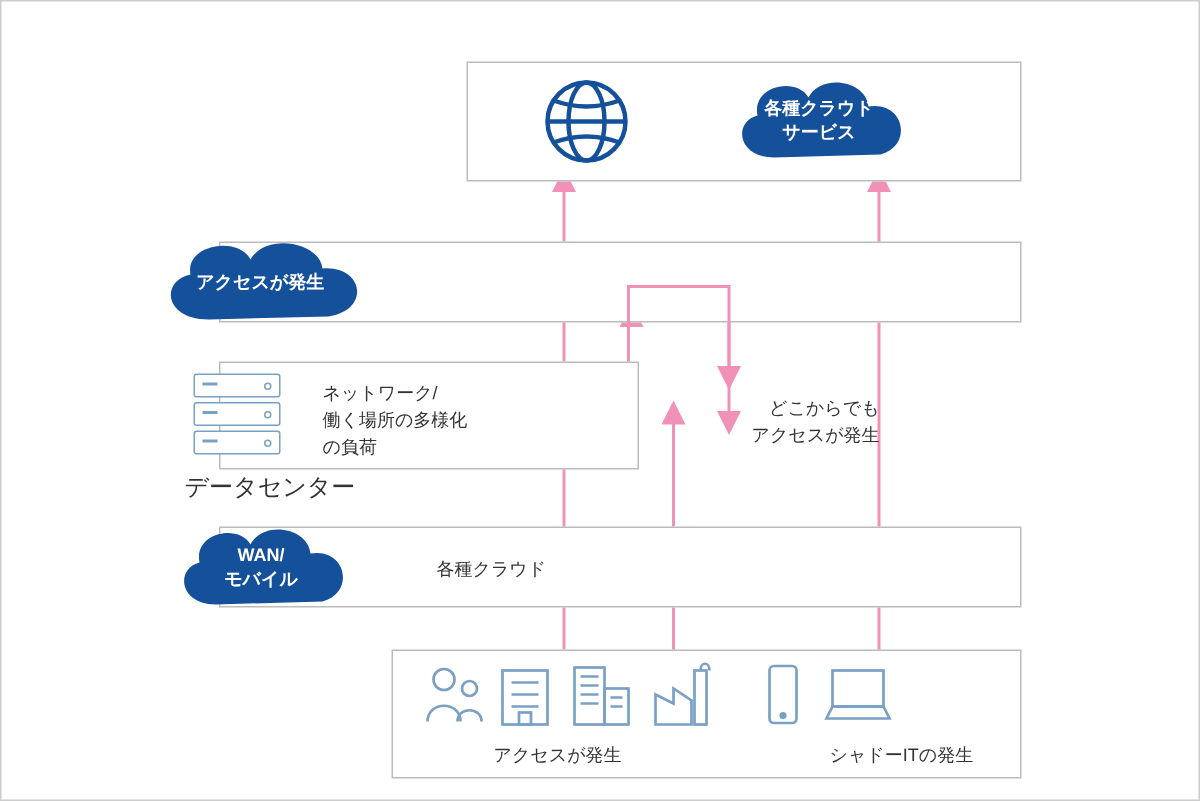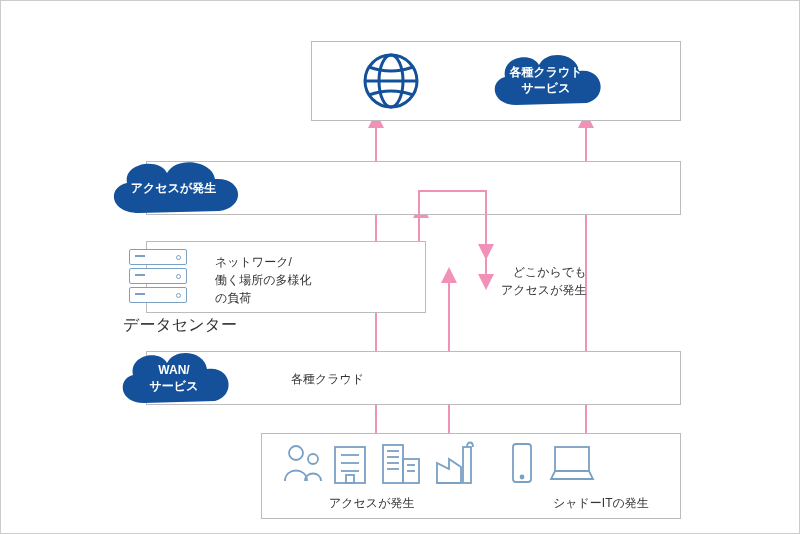--- a/index.html
+++ b/index.html
@@ -126,21 +126,21 @@
 <div class="label" style="left:500px;top:262px;white-space:pre-line;text-align:right;line-height:1.5">どこからでも
 アクセスが発生</div>
 
 <div class="box" style="left:145px;top:350px;width:535px;height:54px"></div>
 <div class="cloud" style="left:108px;top:340px;width:130px;height:76px">
   <svg width="130" height="76">
       <path d="M35 62 C10 62 8 38 24 34 C20 14 50 8 58 22 C66 6 96 10 98 28 C122 24 128 54 106 60 Z" fill="#14519a"></path>
     </svg>
   <div class="cloud-text">
       <span style="white-space:pre-line">WAN/
-サービス</span>
+モバイル</span>
     </div>
 </div>
 <div class="label" style="left:290px;top:370px">各種クラウド</div>
 
 <div class="box" style="left:260px;top:432px;width:420px;height:86px"></div>
 
 <svg width="46" height="44" style="position:absolute;left:280px;top:440px" stroke="#7aa0c4" stroke-width="1.8" fill="none">
   <circle cx="15" cy="12" r="7"></circle>
   <path d="M4 40 C4 26 26 26 26 40"></path>
   <circle cx="32" cy="18" r="5"></circle>

